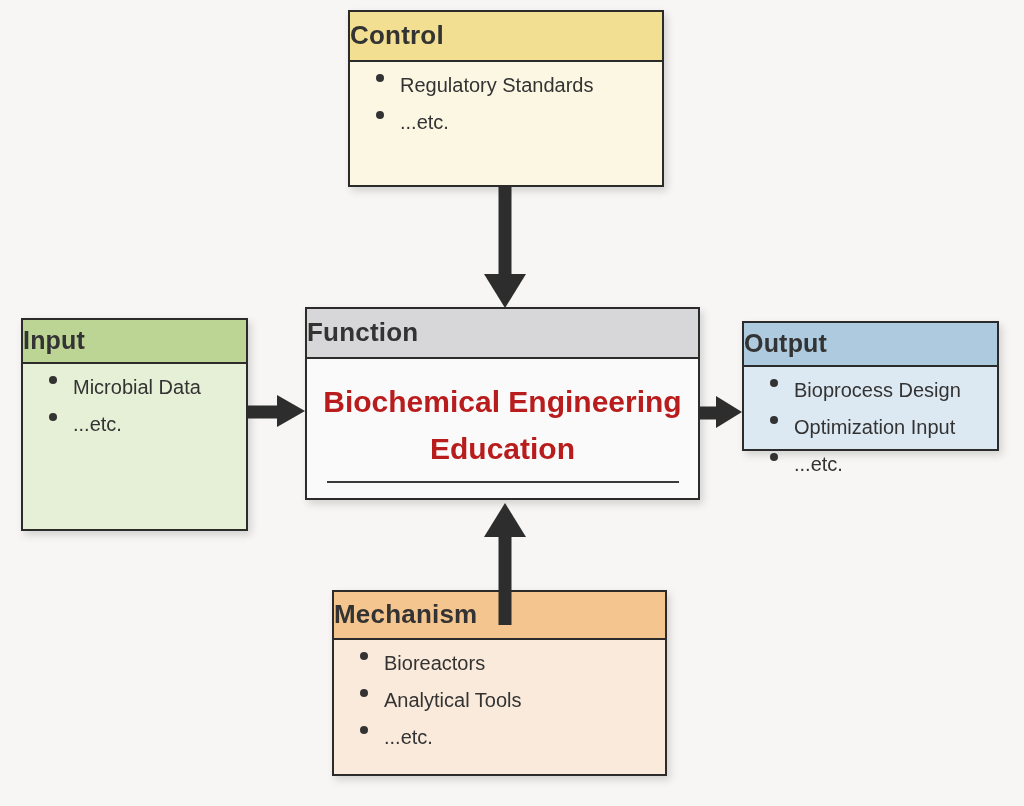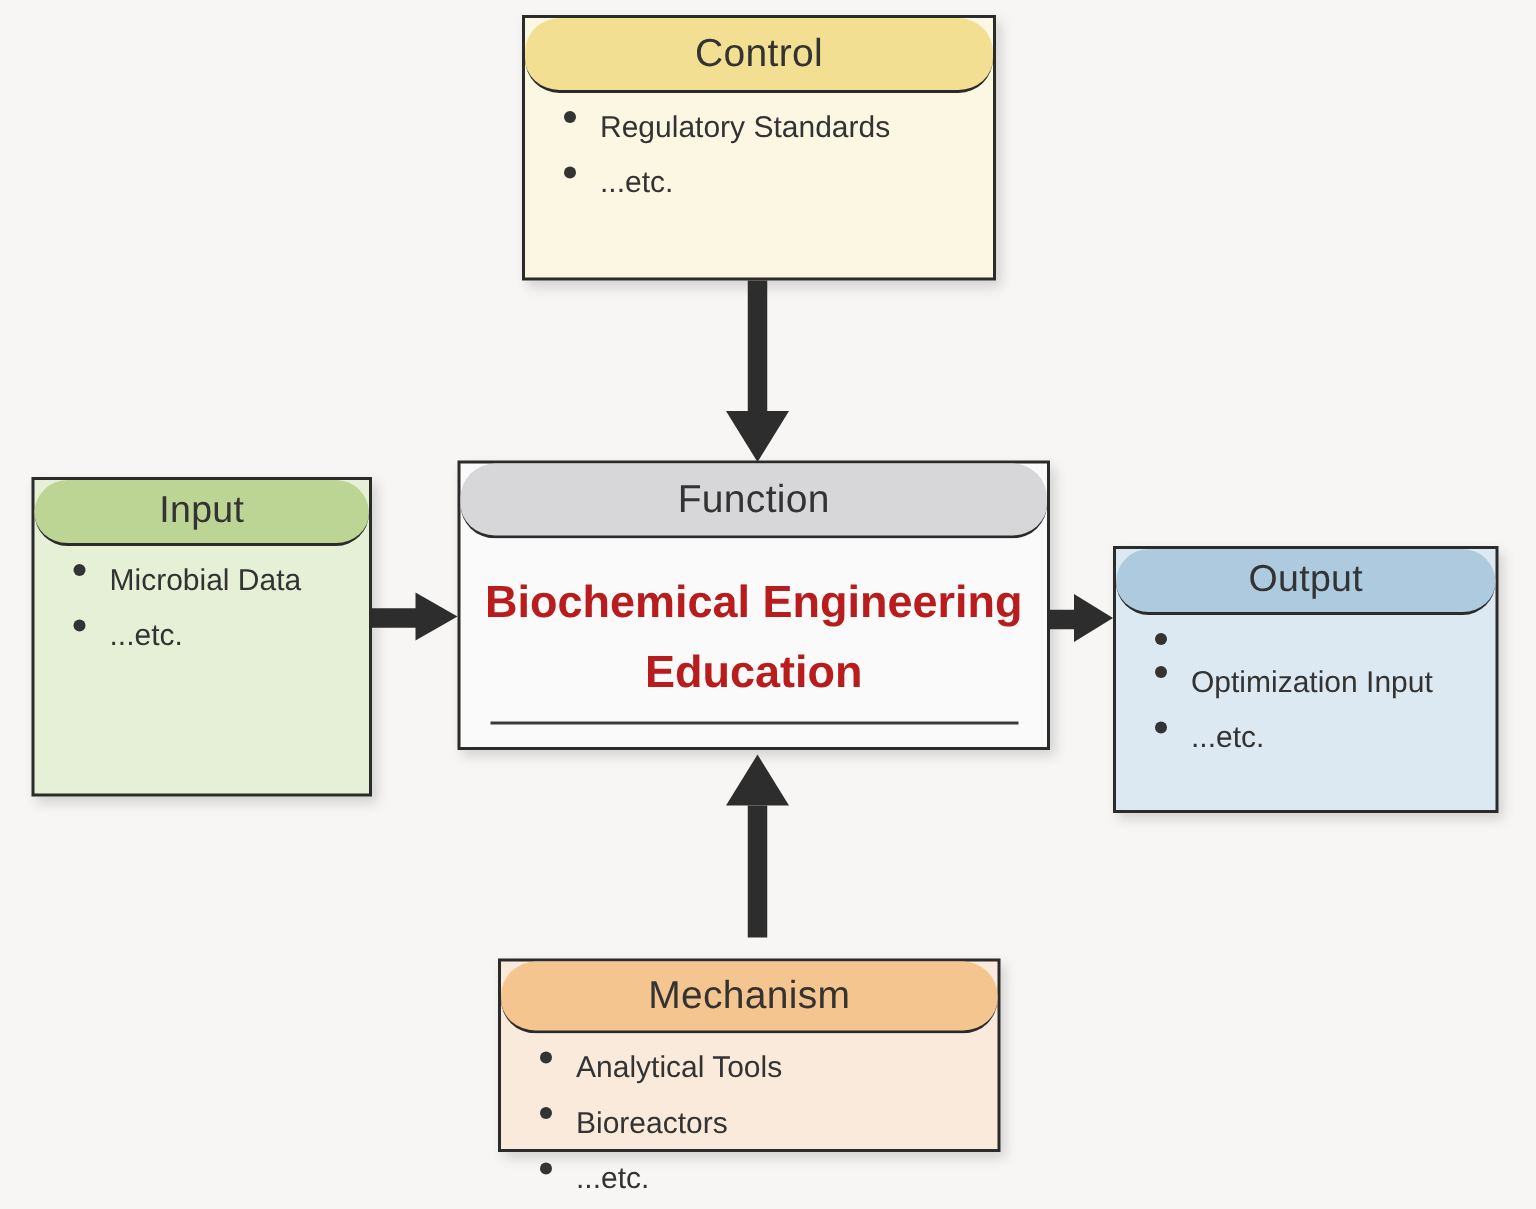--- a/index.html
+++ b/index.html
@@ -23,27 +23,26 @@
   
   .box {
     position: absolute;
     border: 2px solid var(--border);
     background: var(--bod, #fff);
     box-shadow: 3px 4px 8px rgba(0,0,0,0.15);
   }
   .box-header {
     background: var(--hdr, #ddd);
     border-bottom: 2px solid var(--border);
-    text-align: center;
-    font-weight: normal;
+    text-align: left;
+    font-weight: bold;
     color: var(--text);
     font-size: 26px;
     padding: 8px 0 9px 0;
     letter-spacing: 0.2px;
-    border-radius: 23px;
   }
   .box-list {
     list-style: none;
     padding: 12px 10px 8px 26px;
   }
   .box-list li {
     display: flex;
     align-items: flex-start;
     font-size: 20px;
     color: var(--text);
@@ -53,22 +52,22 @@
     flex: 0 0 auto;
     width: 8px; height: 8px;
     border-radius: 50%;
     background: var(--text);
     margin-right: 16px;
   }
   
   .box-control   { left: 348px; top: 10px;  width: 316px; height: 177px; }
   .box-input     { left: 21px;  top: 318px; width: 227px; height: 213px; }
   .box-function  { left: 305px; top: 307px; width: 395px; height: 193px; }
-  .box-output    { left: 742px; top: 321px; width: 257px; height: 178px; margin-top: 43px; }
-  .box-mechanism { left: 332px; top: 639px; width: 335px; height: 129px; }
+  .box-output    { left: 742px; top: 321px; width: 257px; height: 130px; }
+  .box-mechanism { left: 332px; top: 590px; width: 335px; height: 186px; }
 
   .box-input .box-header,
   .box-output .box-header { font-size: 25px; padding: 6px 0 7px 0; }
   .box-mechanism .box-header { padding: 7px 0 8px 0; }
 
   .function-body {
     display: flex;
     flex-direction: column;
     align-items: center;
     justify-content: center;
@@ -178,42 +177,43 @@
       <div class="function-line">Education</div>
       <div class="function-underline"></div>
     </div>
   </div>
 
   <div class="box box-output" style="--hdr: #aecade; --bod: #dde9f2;">
     <div class="box-header">Output</div>
     <ul class="box-list">
       <li>
           <span class="dot"></span>
+          <span>Bioprocess Design</span>
         </li>
       <li>
           <span class="dot"></span>
           <span>Optimization Input</span>
         </li>
       <li>
           <span class="dot"></span>
           <span>...etc.</span>
         </li>
     </ul>
   </div>
 
   <div class="box box-mechanism" style="--hdr: #f4c58f; --bod: #faeadb;">
     <div class="box-header">Mechanism</div>
     <ul class="box-list">
       <li>
           <span class="dot"></span>
+          <span>Bioreactors</span>
+        </li>
+      <li>
+          <span class="dot"></span>
           <span>Analytical Tools</span>
-        </li>
-      <li>
-          <span class="dot"></span>
-          <span>Bioreactors</span>
         </li>
       <li>
           <span class="dot"></span>
           <span>...etc.</span>
         </li>
     </ul>
   </div>
 
   <div class="arrow arrow-down">
     <div class="shaft-v"></div>

